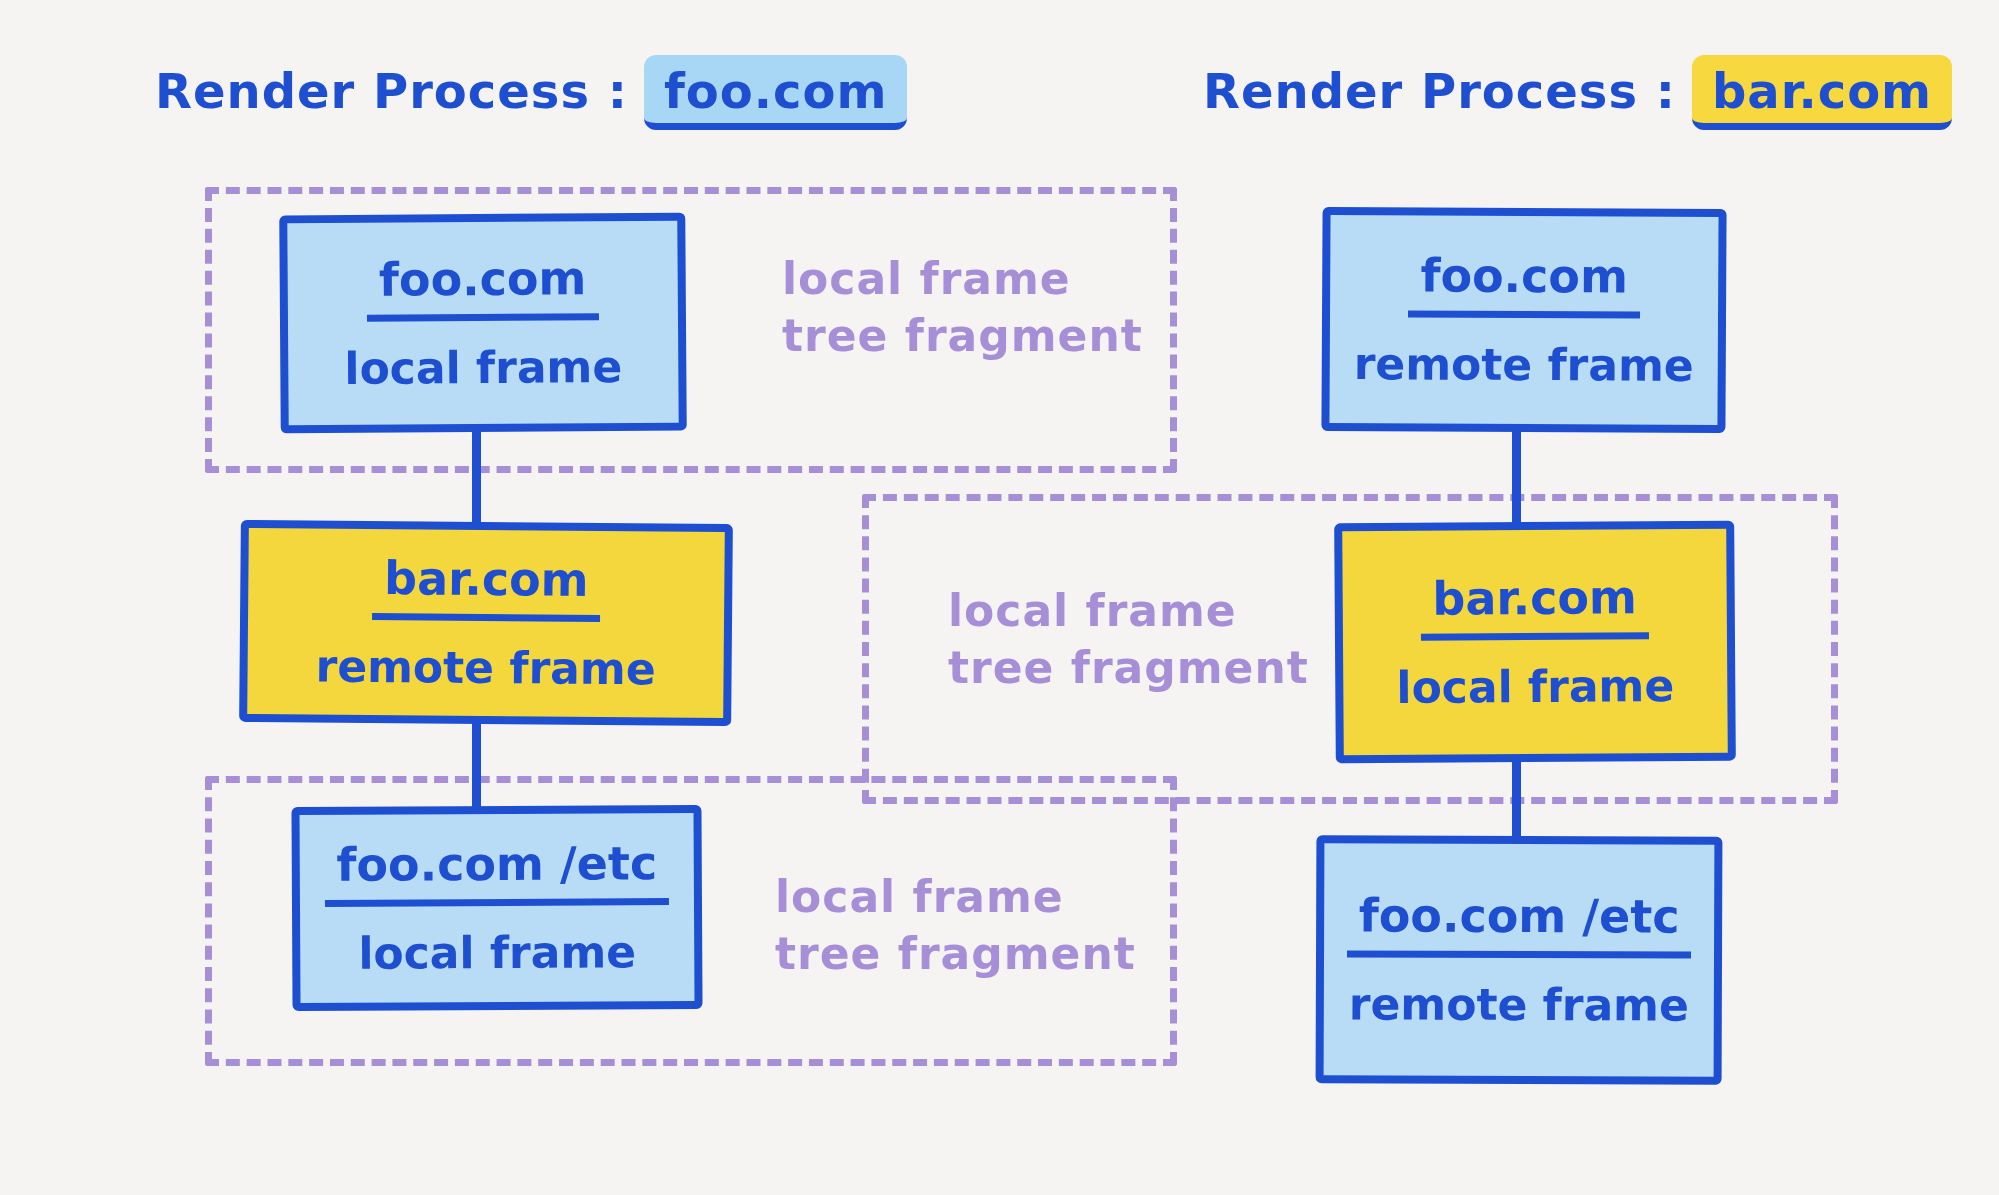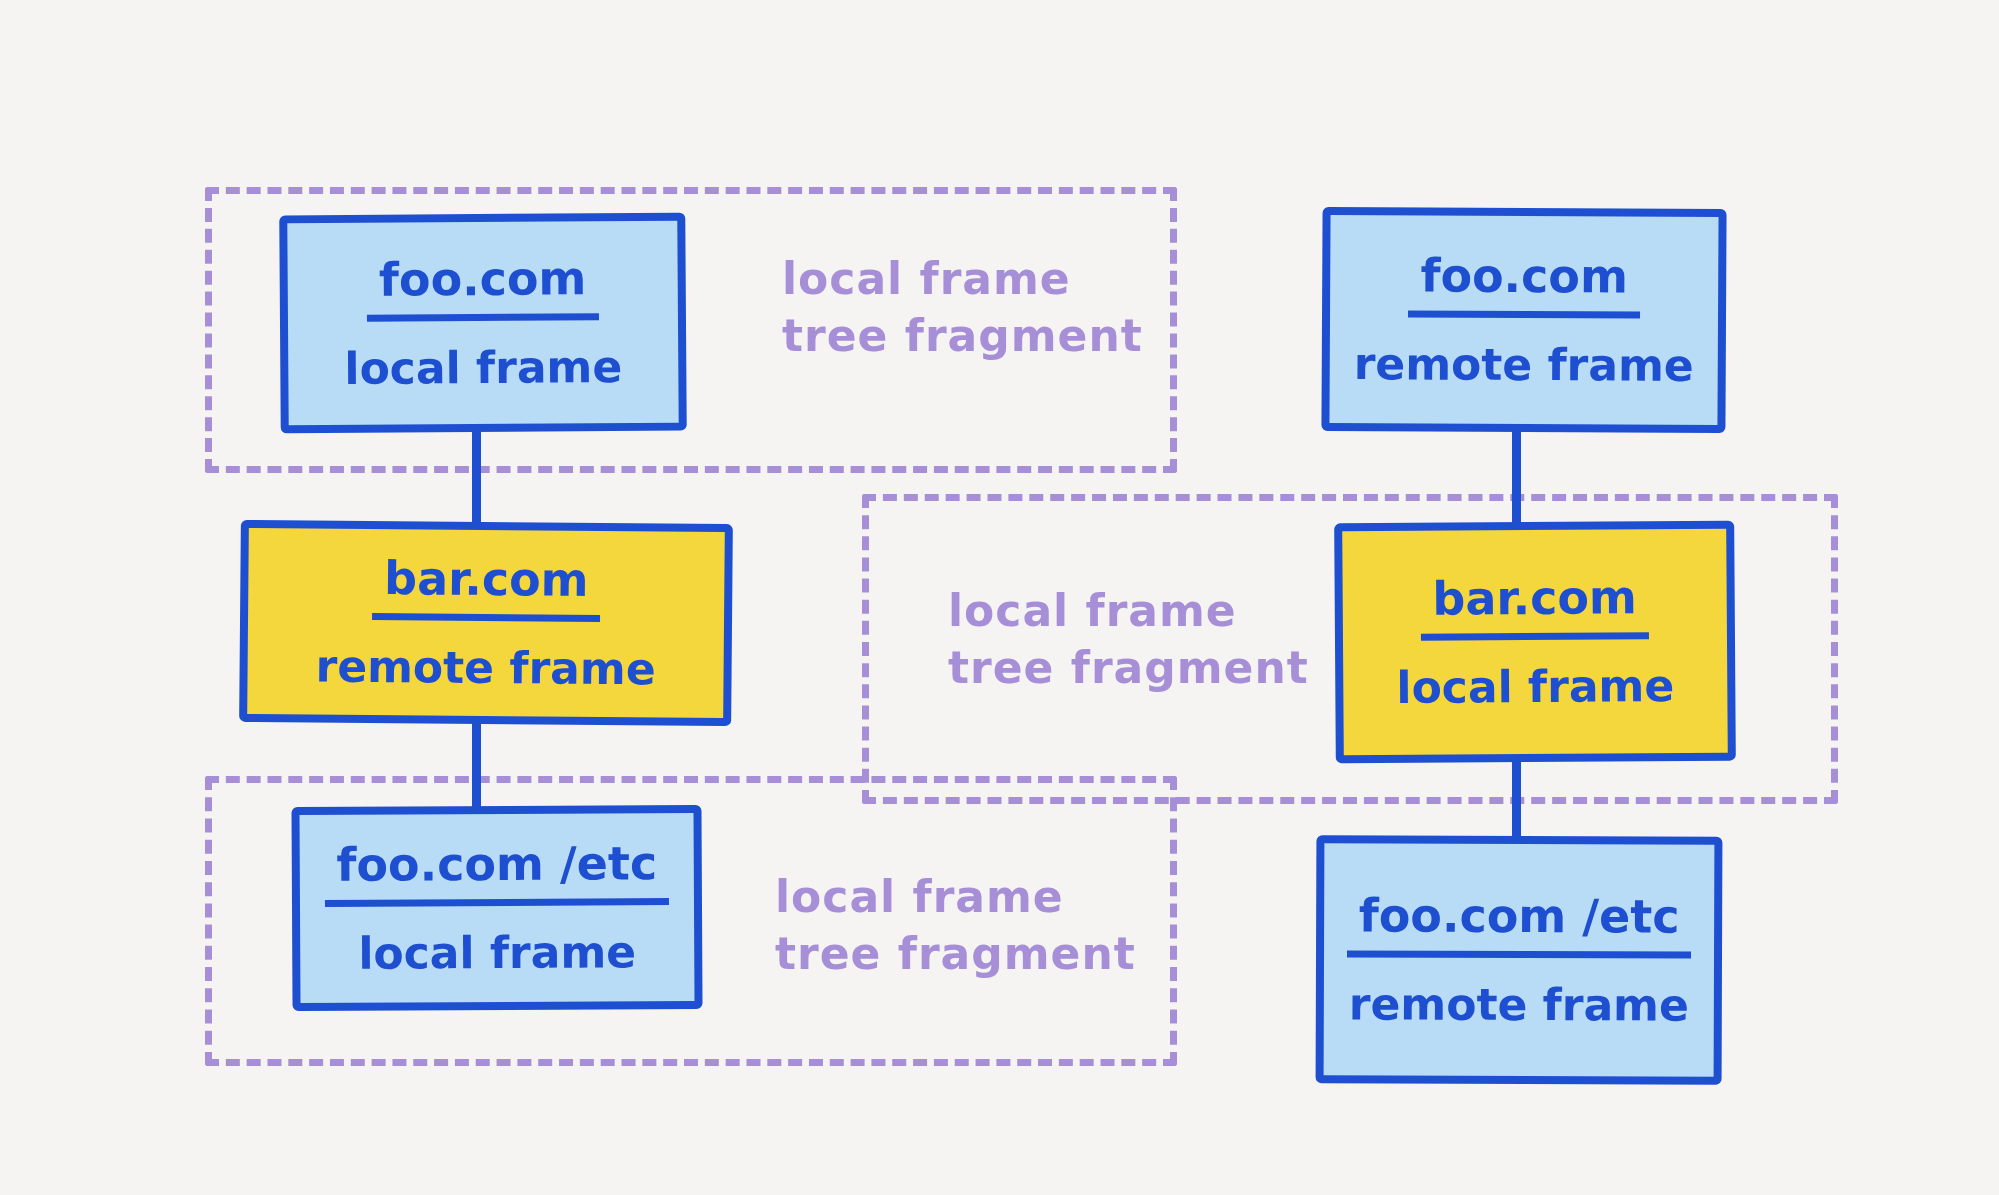--- a/index.html
+++ b/index.html
@@ -88,20 +88,23 @@
     font-size: 44px;
     line-height: 1.05;
     white-space: nowrap;
   }
 </style>
 </head>
 <body>
 
 <div class="canvas">
 
+  <div class="title" style="left:155px; top:55px;">
+    <span>Render Process :</span><span class="hl hl-blue">foo.com</span>
+  </div>
 
   <div class="frag" style="left:205px; top:187px; width:958px; height:272px;"></div>
 
   <div class="node blue" style="left:280px; top:214px; width:406px; height:218px; transform:rotate(-0.4deg);">
     <span class="domain">foo.com</span>
     <span class="ftype">local frame</span>
   </div>
 
   <div class="frag-label" style="left:782px; top:250px;">local frame
 tree fragment</div>
@@ -118,20 +121,23 @@
   <div class="frag" style="left:205px; top:776px; width:958px; height:276px;"></div>
 
   <div class="node blue" style="left:292px; top:806px; width:410px; height:204px; transform:rotate(-0.3deg);">
     <span class="domain">foo.com /etc</span>
     <span class="ftype">local frame</span>
   </div>
 
   <div class="frag-label" style="left:775px; top:868px;">local frame
 tree fragment</div>
 
+  <div class="title" style="left:1203px; top:55px;">
+    <span>Render Process :</span><span class="hl hl-yellow">bar.com</span>
+  </div>
 
   <div class="node blue" style="left:1322px; top:208px; width:404px; height:224px; transform:rotate(0.3deg);">
     <span class="domain">foo.com</span>
     <span class="ftype">remote frame</span>
   </div>
 
   <div class="conn" style="left:1512px; top:428px; height:98px;"></div>
 
   <div class="frag" style="left:862px; top:494px; width:962px; height:296px;"></div>
 

